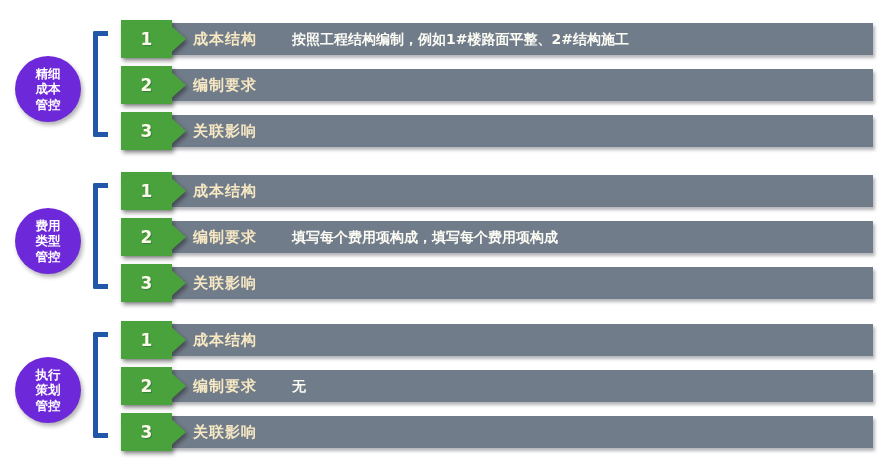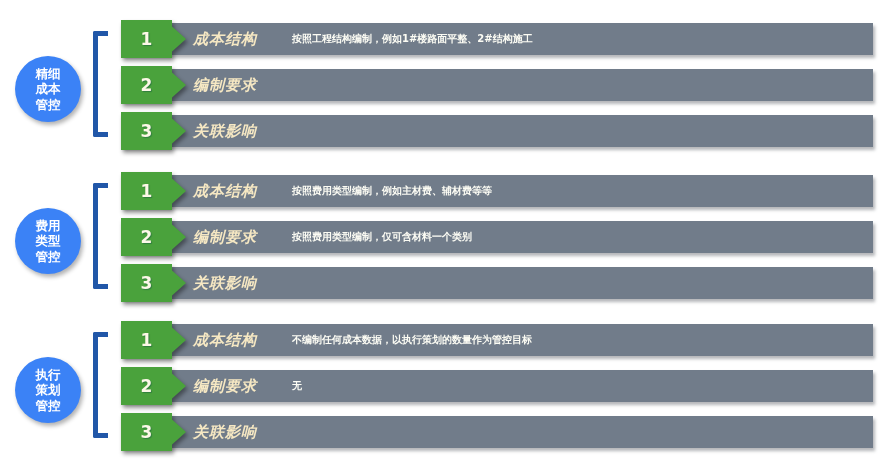--- a/index.html
+++ b/index.html
@@ -25,21 +25,21 @@
   .group-2 { top: 175px; }
   .group-3 { top: 324px; }
 
   .circle {
     position: absolute;
     left: 15px;
     top: 33px;
     width: 66px;
     height: 66px;
     border-radius: 50%;
-    background: #3b82f6;
+    background: #6d28d9;
     box-shadow: 2px 3px 4px rgba(0,0,0,0.30);
     display: flex;
     flex-direction: column;
     align-items: center;
     justify-content: center;
     color: #ffffff;
     font-size: 12.5px;
     font-weight: bold;
     line-height: 1.22;
     text-align: center;
@@ -79,29 +79,28 @@
   .bar .label {
     position: absolute;
     left: 72px;
     top: 0;
     line-height: 32px;
     color: #f6e8c3;
     font-size: 15px;
     font-weight: bold;
     letter-spacing: 1px;
     white-space: nowrap;
-    font-style: italic;
   }
   .bar .desc {
     position: absolute;
     left: 171px;
     top: 0;
     line-height: 32px;
     color: #fcfcf4;
-    font-size: 10px;
+    font-size: 14px;
     font-weight: bold;
     white-space: nowrap;
   }
 
   .badge {
     position: absolute;
     left: 0;
     top: -3px;
     width: 65px;
     height: 38px;
@@ -175,32 +174,31 @@
     <div class="circle">
       <span>费用</span>
       <span>类型</span>
       <span>管控</span>
     </div>
     <div class="bracket"></div>
 
     <div class="row row-1">
       <div class="bar">
         <span class="label">成本结构</span>
-        <span class="desc">按照费用类型编制，例如主材费、辅材费等等</span>
       </div>
       <div class="badge">
         <div class="badge-shape"></div>
         <span class="num">1</span>
       </div>
     </div>
 
     <div class="row row-2">
       <div class="bar">
         <span class="label">编制要求</span>
-        <span class="desc">按照费用类型编制，仅可含材料一个类别</span>
+        <span class="desc">填写每个费用项构成，填写每个费用项构成</span>
       </div>
       <div class="badge">
         <div class="badge-shape"></div>
         <span class="num">2</span>
       </div>
     </div>
 
     <div class="row row-3">
       <div class="bar">
         <span class="label">关联影响</span>
@@ -216,21 +214,20 @@
     <div class="circle">
       <span>执行</span>
       <span>策划</span>
       <span>管控</span>
     </div>
     <div class="bracket"></div>
 
     <div class="row row-1">
       <div class="bar">
         <span class="label">成本结构</span>
-        <span class="desc">不编制任何成本数据，以执行策划的数量作为管控目标</span>
       </div>
       <div class="badge">
         <div class="badge-shape"></div>
         <span class="num">1</span>
       </div>
     </div>
 
     <div class="row row-2">
       <div class="bar">
         <span class="label">编制要求</span>

